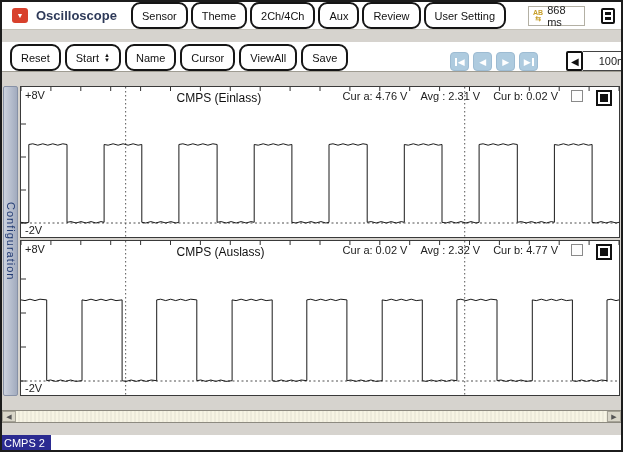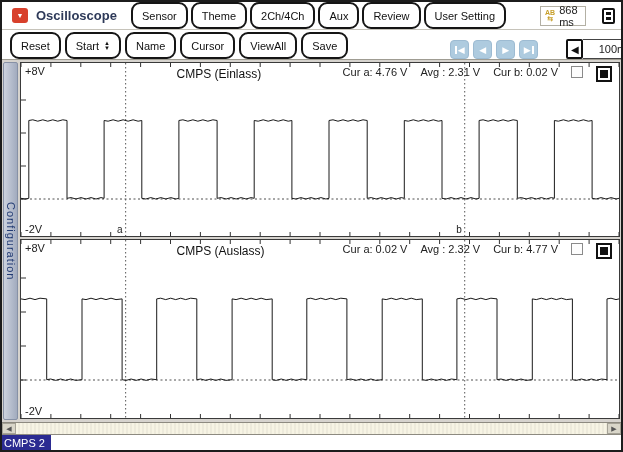--- a/index.html
+++ b/index.html
@@ -1,26 +1,26 @@
 <!DOCTYPE html>
 <html><head>
 <meta charset="utf-8">
 <style>
   * { box-sizing: border-box; margin: 0; padding: 0; }
   html,body { width:623px; height:452px; }
   body { font-family:"Liberation Sans", sans-serif; background:#fff; }
-  .app { width:623px; height:452px; border:2px solid #1c1c1c; background:#d6d3ce; display:flex; flex-direction:column; overflow:hidden; }
+  .app { width:623px; height:452px; border:2px solid #1c1c1c; background:#d6d3ce; display:flex; flex-direction:column; overflow:hidden;gap:12px; }
 
   
   .hdr { height:28px; background:#fff; border-bottom:1px solid #c6c3ba; display:flex; align-items:center; padding:0 6px 0 10px; gap:8px; flex:0 0 auto; }
   .app-icon { width:16px; height:15px; background:#d8402c; border-radius:3px; display:flex; align-items:center; justify-content:center; color:#fff; font-size:7px; line-height:1; flex:0 0 auto; }
   .app-title { font-size:13px; font-weight:bold; color:#2e3a59; margin-right:6px; white-space:nowrap; }
   .btn { border:2px solid #151515; border-radius:9px; background:#fff; color:#111; font-size:11px; font-family:"Liberation Sans",sans-serif; padding:0 9px; height:27px; display:inline-flex; align-items:center; gap:5px; white-space:nowrap; cursor:pointer; }
   .hdr .btn-row { display:flex; gap:3px; }
-  .timer-box { margin-left:26px; width:78px; height:20px; border:1px solid #b3b0a4; background:#fff; display:flex; align-items:center; gap:4px; padding:0 4px; }
+  .timer-box { margin-left:14px; width:78px; height:20px; border:1px solid #b3b0a4; background:#fff; display:flex; align-items:center; gap:4px; padding:0 4px; }
   .ab-icon { color:#c79f2a; font-weight:bold; font-size:7px; line-height:6px; text-align:center; }
   .timer-val { font-size:11px; color:#222; }
   .spacer { flex:1; }
   .menu-icon { width:17px; height:16px; border:2px solid #111; border-radius:2px; background:#fff; display:flex; flex-direction:column; justify-content:center; gap:2px; padding:1px 2px; cursor:pointer; }
   .menu-icon .bar { height:3px; background:#111; }
 
   
   .tbr { height:30px; background:#fff; border-bottom:1px solid #9f9c92; display:flex; align-items:flex-end; padding:0 8px; gap:4px; flex:0 0 auto; }
   .spin { display:flex; flex-direction:column; line-height:5px; font-size:6px; color:#111; }
   .nav-cluster { display:flex; gap:4px; margin-left:98px; }

